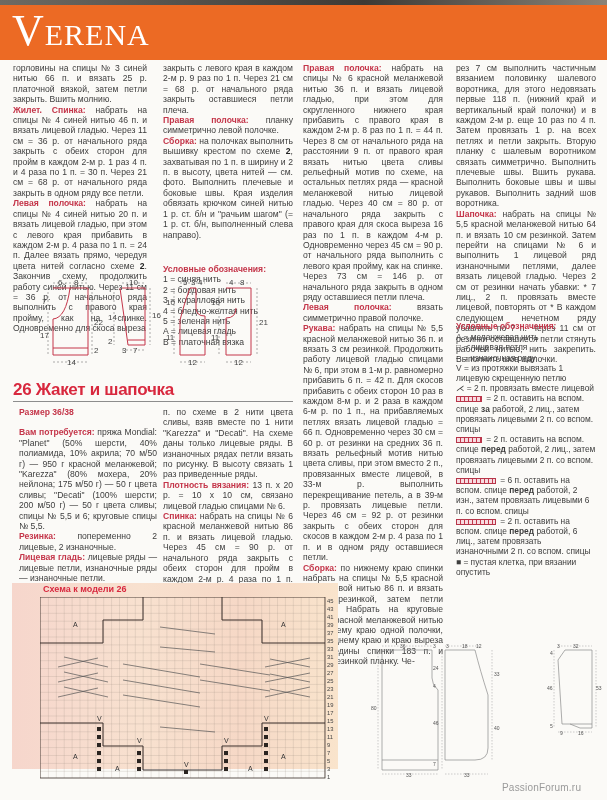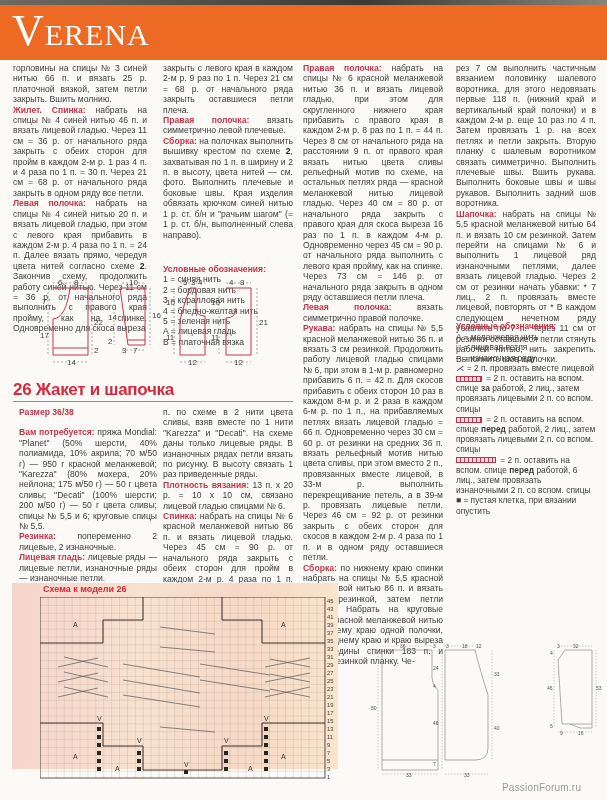--- a/index.html
+++ b/index.html
@@ -50,21 +50,21 @@
 </div>
 
 <div class="col c1">
   <p><span>горловины на спицы № 3 синей нитью 66 п. и вязать 25 р. платочной вязкой, затем петли закрыть. Вшить молнию.</span></p>
   <p><span class="hl">Жилет. Спинка:</span><span> набрать на спицы № 4 синей нитью 46 п. и вязать лицевой гладью. Через 11 см = 36 р. от начального ряда закрыть с обеих сторон для пройм в каждом 2-м р. 1 раз 4 п. и 4 раза по 1 п. = 30 п. Через 21 см = 68 р. от начального ряда закрыть в одном ряду все петли.</span></p>
   <p><span class="hl">Левая полочка:</span><span> набрать на спицы № 4 синей нитью 20 п. и вязать лицевой гладью, при этом с левого края прибавить в каждом 2-м р. 4 раза по 1 п. = 24 п. Далее вязать прямо, чередуя цвета нитей согласно схеме </span><span class="b">2</span><span>. Закончив схему, продолжить работу синей нитью. Через 11 см = 36 р. от начального ряда выполнить с правого края пройму, как на спинке. Одновременно для скоса выреза</span></p>
 </div>
 
 <div class="col c2">
   <p><span>закрыть с левого края в каждом 2-м р. 9 раз по 1 п. Через 21 см = 68 р. от начального ряда закрыть оставшиеся петли плеча.</span></p>
-  <p><span class="hl">Правая полочка:</span><span> вязать симметрично левой плечевые.</span></p>
+  <p><span class="hl">Правая полочка:</span><span> планку симметрично левой полочке.</span></p>
   <p><span class="hl">Сборка:</span><span> на полочках выполнить вышивку крестом по схеме </span><span class="b">2</span><span>, захватывая по 1 п. в ширину и 2 п. в высоту, цвета нитей — см. фото. Выполнить плечевые и боковые швы. Края изделия обвязать крючком синей нитью 1 р. ст. б/н и "рачьим шагом" (= 1 р. ст. б/н, выполненный слева направо).</span></p>
   <div class="legend-title">Условные обозначения:</div>
   <div class="legend-list">
     <div>1 = синяя нить</div>
     <div>2 = бордовая нить</div>
     <div>3 = коралловая нить</div>
     <div>4 = бледно-желтая нить</div>
     <div>5 = зеленая нить</div>
     <div>A = лицевая гладь</div>
     <div>B = платочная вязка</div>
@@ -153,23 +153,25 @@
 <div class="col c4">
   <p><span>рез 7 см выполнить частичным вязанием половинку шалевого воротника, для этого недовязать первые 118 п. (нижний край и вертикальный край полочки) и в каждом 2-м р. еще 10 раз по 4 п. Затем провязать 1 р. на всех петлях и петли закрыть. Вторую планку с шалевым воротником связать симметрично. Выполнить плечевые швы. Вшить рукава. Выполнить боковые швы и швы рукавов. Выполнить задний шов воротника.</span></p>
   <p><span class="hl">Шапочка:</span><span> набрать на спицы № 5,5 красной меланжевой нитью 64 п. и вязать 10 см резинкой. Затем перейти на спицами № 6 и выполнить 1 лицевой ряд изнаночными петлями, далее вязать лицевой гладью. Через 2 см от резинки начать убавки: * 7 лиц., 2 п. провязать вместе лицевой, повторять от * В каждом следующем нечетном ряду убавлять по 7 п. Через 11 см от резинки оставшиеся петли стянуть рабочей нитью, нить закрепить. Выполнить шов шапочки.</span></p>
 </div>
 
 <div class="legend2">
   <div class="t">Условные обозначения:</div>
   <div><span>A</span><span> = меланжевая нить</span></div>
   <div><span>□</span><span> = лицевая петля</span></div>
   <div><span>–</span><span> = изнаночная ряду</span></div>
+  <div><span>V</span><span> = из протяжки вывязать 1 лицевую скрещенную петлю</span></div>
   <div><span>⋌</span><span> = 2 п. провязать вместе лицевой</span></div>
   <div><span class="sym" style="width:26px"></span><span> = 2 п. оставить на вспом. спице </span><b>за</b><span> работой, 2 лиц., затем провязать лицевыми 2 п. со вспом. спицы</span></div>
   <div><span class="sym" style="width:26px"></span><span> = 2 п. оставить на вспом. спице </span><b>перед</b><span> работой, 2 лиц., затем провязать лицевыми 2 п. со вспом. спицы</span></div>
+  <div><span class="sym" style="width:40px"></span><span> = 6 п. оставить на вспом. спице </span><b>перед</b><span> работой, 2 изн., затем провязать лицевыми 6 п. со вспом. спицы</span></div>
   <div><span class="sym" style="width:40px"></span><span> = 2 п. оставить на вспом. спице </span><b>перед</b><span> работой, 6 лиц., затем провязать изнаночными 2 п. со вспом. спицы</span></div>
   <div><span>■</span><span> = пустая клетка, при вязании опустить</span></div>
 </div>
 
 <div class="chart-box"></div>
 <div class="chart-title">Схема к модели 26</div>
 <svg class="diagram-svg" style="left:40px;top:597px" width="300" height="185" viewBox="0 0 300 185" font-family="Liberation Sans, sans-serif">
   <defs>
     <pattern id="g" width="7.9" height="7.9" patternUnits="userSpaceOnUse">
       <path d="M7.9 0 L0 0 0 7.9" fill="none" stroke="#8a7a70" stroke-width="0.35"></path>

